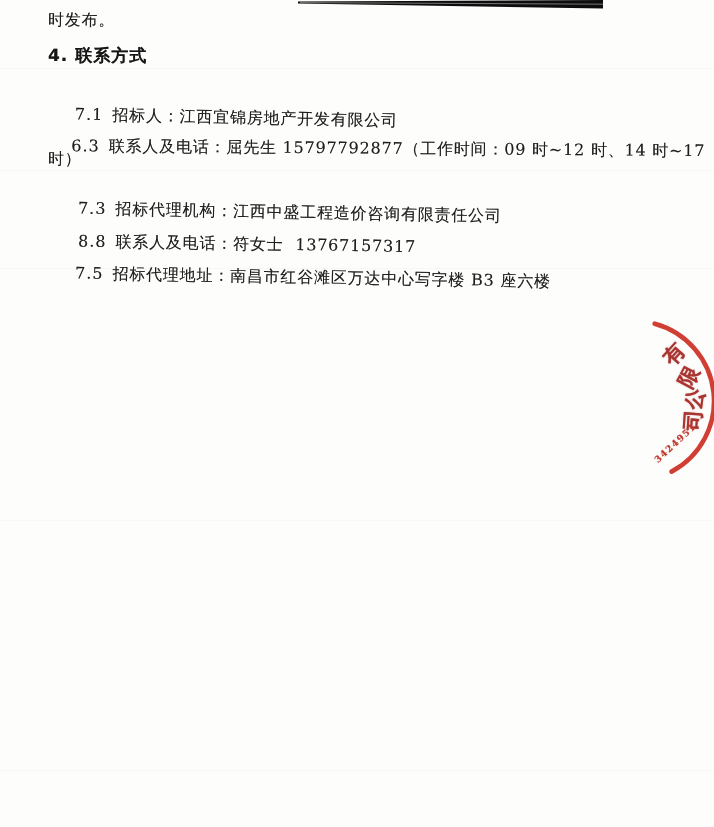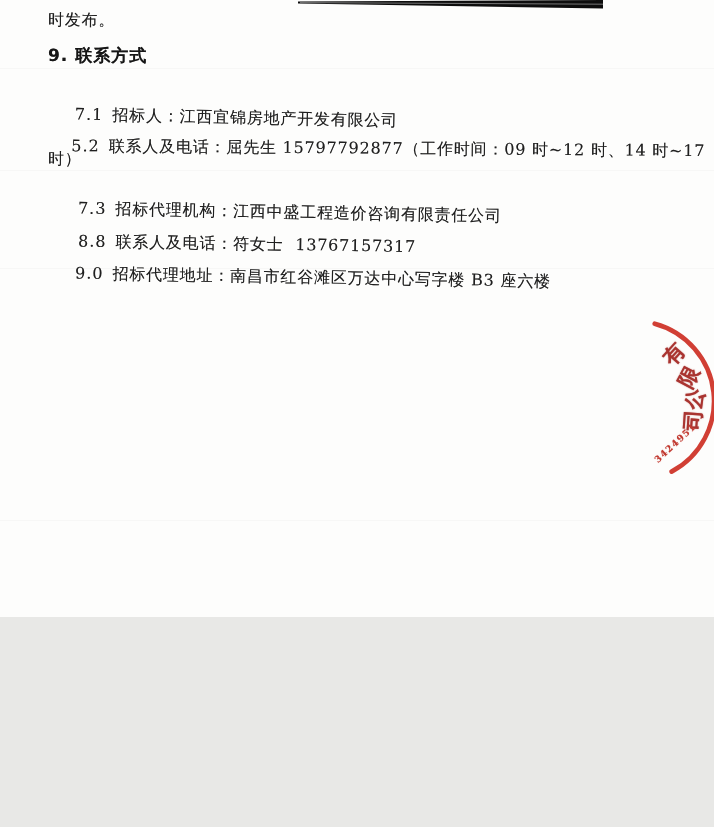--- a/index.html
+++ b/index.html
@@ -2,21 +2,21 @@
 <html style="--paper: #fdfdfc; --ink: #1f1f1f; --smudge: #0d0d0d; --seal-red: #cf342c; --seal-char-red: #a93430; --seal-serial-red: #c23a31;"><head>
 <meta charset="utf-8">
 <style>
   :root{
     --paper:#fdfdfc; --ink:#1f1f1f; --smudge:#0d0d0d;
     --seal-red:#cf342c; --seal-char-red:#a93430; --seal-serial-red:#c23a31;
   }
   *{margin:0;padding:0;box-sizing:border-box;}
   html,body{background:#e8e8e6;}
   .page{
-    position:relative; width:714px; height:617px; overflow:hidden;
+    position:relative; width:714px; height:827px; overflow:hidden;
     background:var(--paper);
     font-family:"DejaVu Serif","Liberation Serif",serif;
     color:var(--ink);
   }
   
   .line{
     position:absolute; white-space:pre; font-size:16px; letter-spacing:0.8px;
     transform-origin:left top;
     text-shadow:0 0 0.4px rgba(20,20,20,0.45);
   }
@@ -72,41 +72,41 @@
   </svg>
 
   <div class="scanline" style="top:68px"></div>
   <div class="scanline" style="top:170px"></div>
   <div class="scanline" style="top:268px"></div>
   <div class="scanline" style="top:520px"></div>
   <div class="scanline" style="top:770px"></div>
 
   <div class="line frag">时发布。</div>
 
-  <div class="heading">9. 联系方式</div>
+  <div class="heading">4. 联系方式</div>
 
   <div class="line l71">
     <span class="num">7.1</span><span>招标人：江西宜锦房地产开发有限公司</span>
   </div>
 
   <div class="line l72">
-    <span class="num">5.2</span><span>联系人及电话：屈先生 15797792877（工作时间：09 时~12 时、14 时~17</span>
+    <span class="num">6.3</span><span>联系人及电话：屈先生 15797792877（工作时间：09 时~12 时、14 时~17</span>
   </div>
   <div class="line l72b">时）</div>
 
   <div class="line l73">
     <span class="num">7.3</span><span>招标代理机构：江西中盛工程造价咨询有限责任公司</span>
   </div>
 
   <div class="line l74">
     <span class="num">8.8</span><span>联系人及电话：符女士  13767157317</span>
   </div>
 
   <div class="line l75">
-    <span class="num">9.0</span><span>招标代理地址：南昌市红谷滩区万达中心写字楼 B3 座六楼</span>
+    <span class="num">7.5</span><span>招标代理地址：南昌市红谷滩区万达中心写字楼 B3 座六楼</span>
   </div>
 
   <div class="seal">
     <svg class="seal-ring" width="169" height="165" viewBox="0 0 169 165">
       <defs>
         <filter id="sblur" x="-20%" y="-20%" width="140%" height="140%">
           <feGaussianBlur stdDeviation="0.55"></feGaussianBlur>
         </filter>
       </defs>
       <path d="M 109.7 8.7 A 80 80 0 0 1 126.6 156.6" fill="none" stroke="currentColor" stroke-width="4.6" stroke-linecap="round" opacity="0.95" filter="url(#sblur)"></path>

